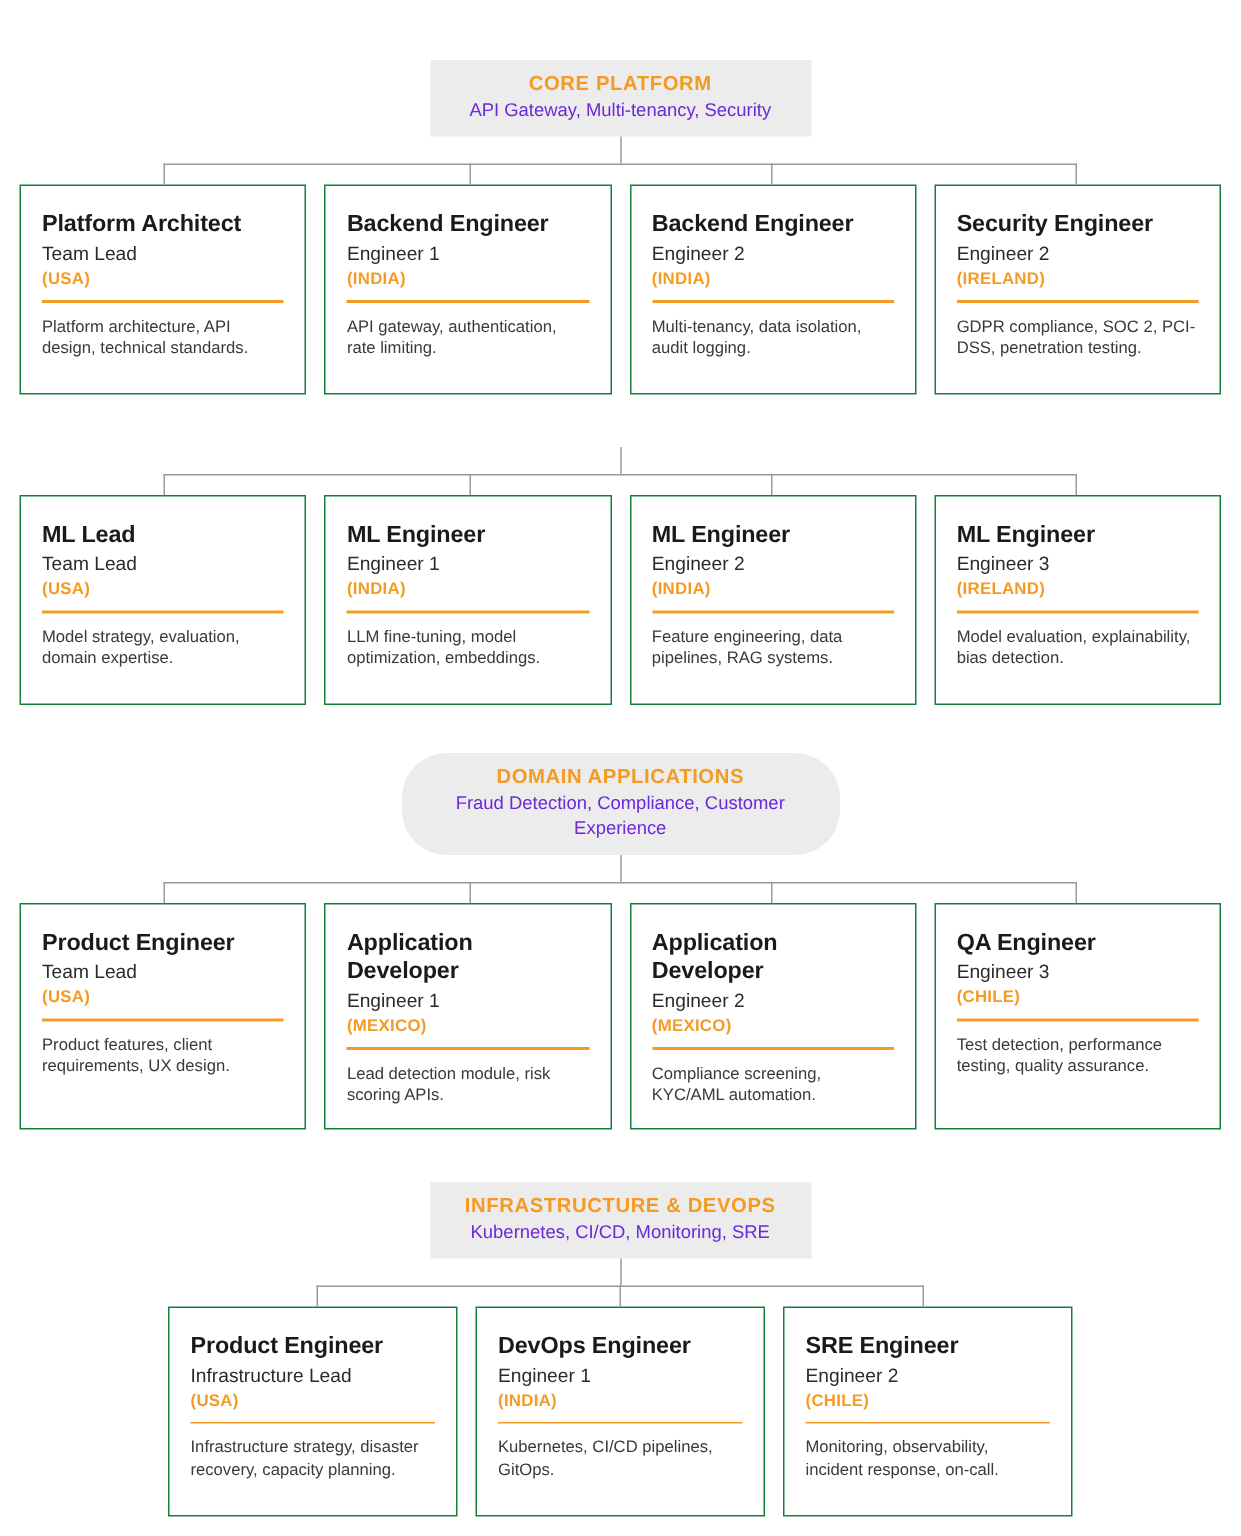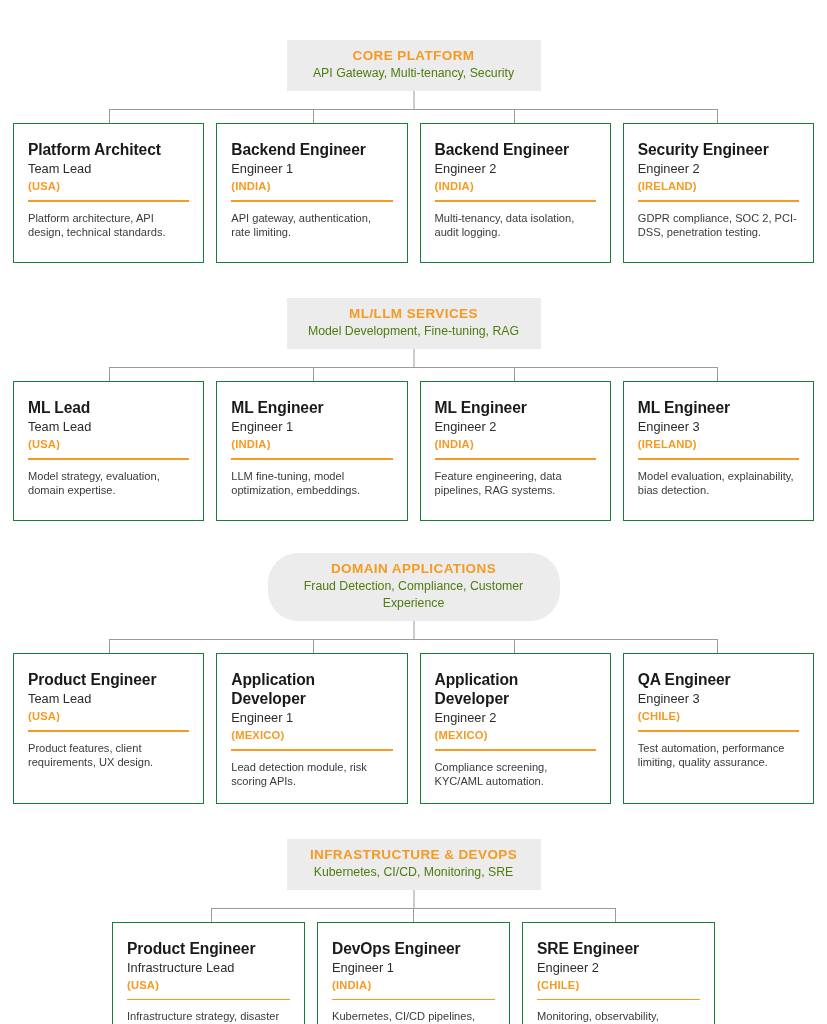--- a/index.html
+++ b/index.html
@@ -47,21 +47,21 @@
     border-radius: 30px;
   }
   .section-title {
     color: #F59A23;
     font-size: 13.5px;
     font-weight: bold;
     letter-spacing: 0.4px;
     line-height: 17px;
   }
   .section-subtitle {
-    color: #4d7c0f;
+    color: #6d28d9;
     font-size: 12.3px;
     line-height: 17px;
     margin-top: 1px;
   }
 
   
   .connector {
     position: relative;
     width: 100%;
     height: 32px;
@@ -207,26 +207,20 @@
         <div class="card-location">(IRELAND)</div>
         <div class="card-rule"></div>
         <div class="card-desc">GDPR compliance, SOC 2, PCI-DSS, penetration testing.</div>
       </div>
     </div>
   </div>
 
   <div class="section-gap"></div>
 
   <div class="section">
-    <div class="section-header-row">
-      <div class="section-header">
-        <div class="section-title">ML/LLM SERVICES</div>
-        <div class="section-subtitle">Model Development, Fine-tuning, RAG</div>
-      </div>
-    </div>
 
     <div class="connector">
       <div class="conn-stem"></div>
       <div class="conn-bus" style="left:109px; right:109px;"></div>
       <div class="conn-drop" style="left:109px;"></div>
       <div class="conn-drop" style="left:313px;"></div>
       <div class="conn-drop" style="left:514px;"></div>
       <div class="conn-drop" style="left:717px;"></div>
     </div>
 
@@ -301,21 +295,21 @@
         <div class="card-role">Engineer 2</div>
         <div class="card-location">(MEXICO)</div>
         <div class="card-rule"></div>
         <div class="card-desc">Compliance screening, KYC/AML automation.</div>
       </div>
       <div class="card">
         <div class="card-title">QA Engineer</div>
         <div class="card-role">Engineer 3</div>
         <div class="card-location">(CHILE)</div>
         <div class="card-rule"></div>
-        <div class="card-desc">Test automation, performance limiting, quality assurance.</div>
+        <div class="card-desc">Test detection, performance testing, quality assurance.</div>
       </div>
     </div>
   </div>
 
   <div class="section-gap"></div>
 
   <div class="section">
     <div class="section-header-row">
       <div class="section-header">
         <div class="section-title">INFRASTRUCTURE &amp; DEVOPS</div>

